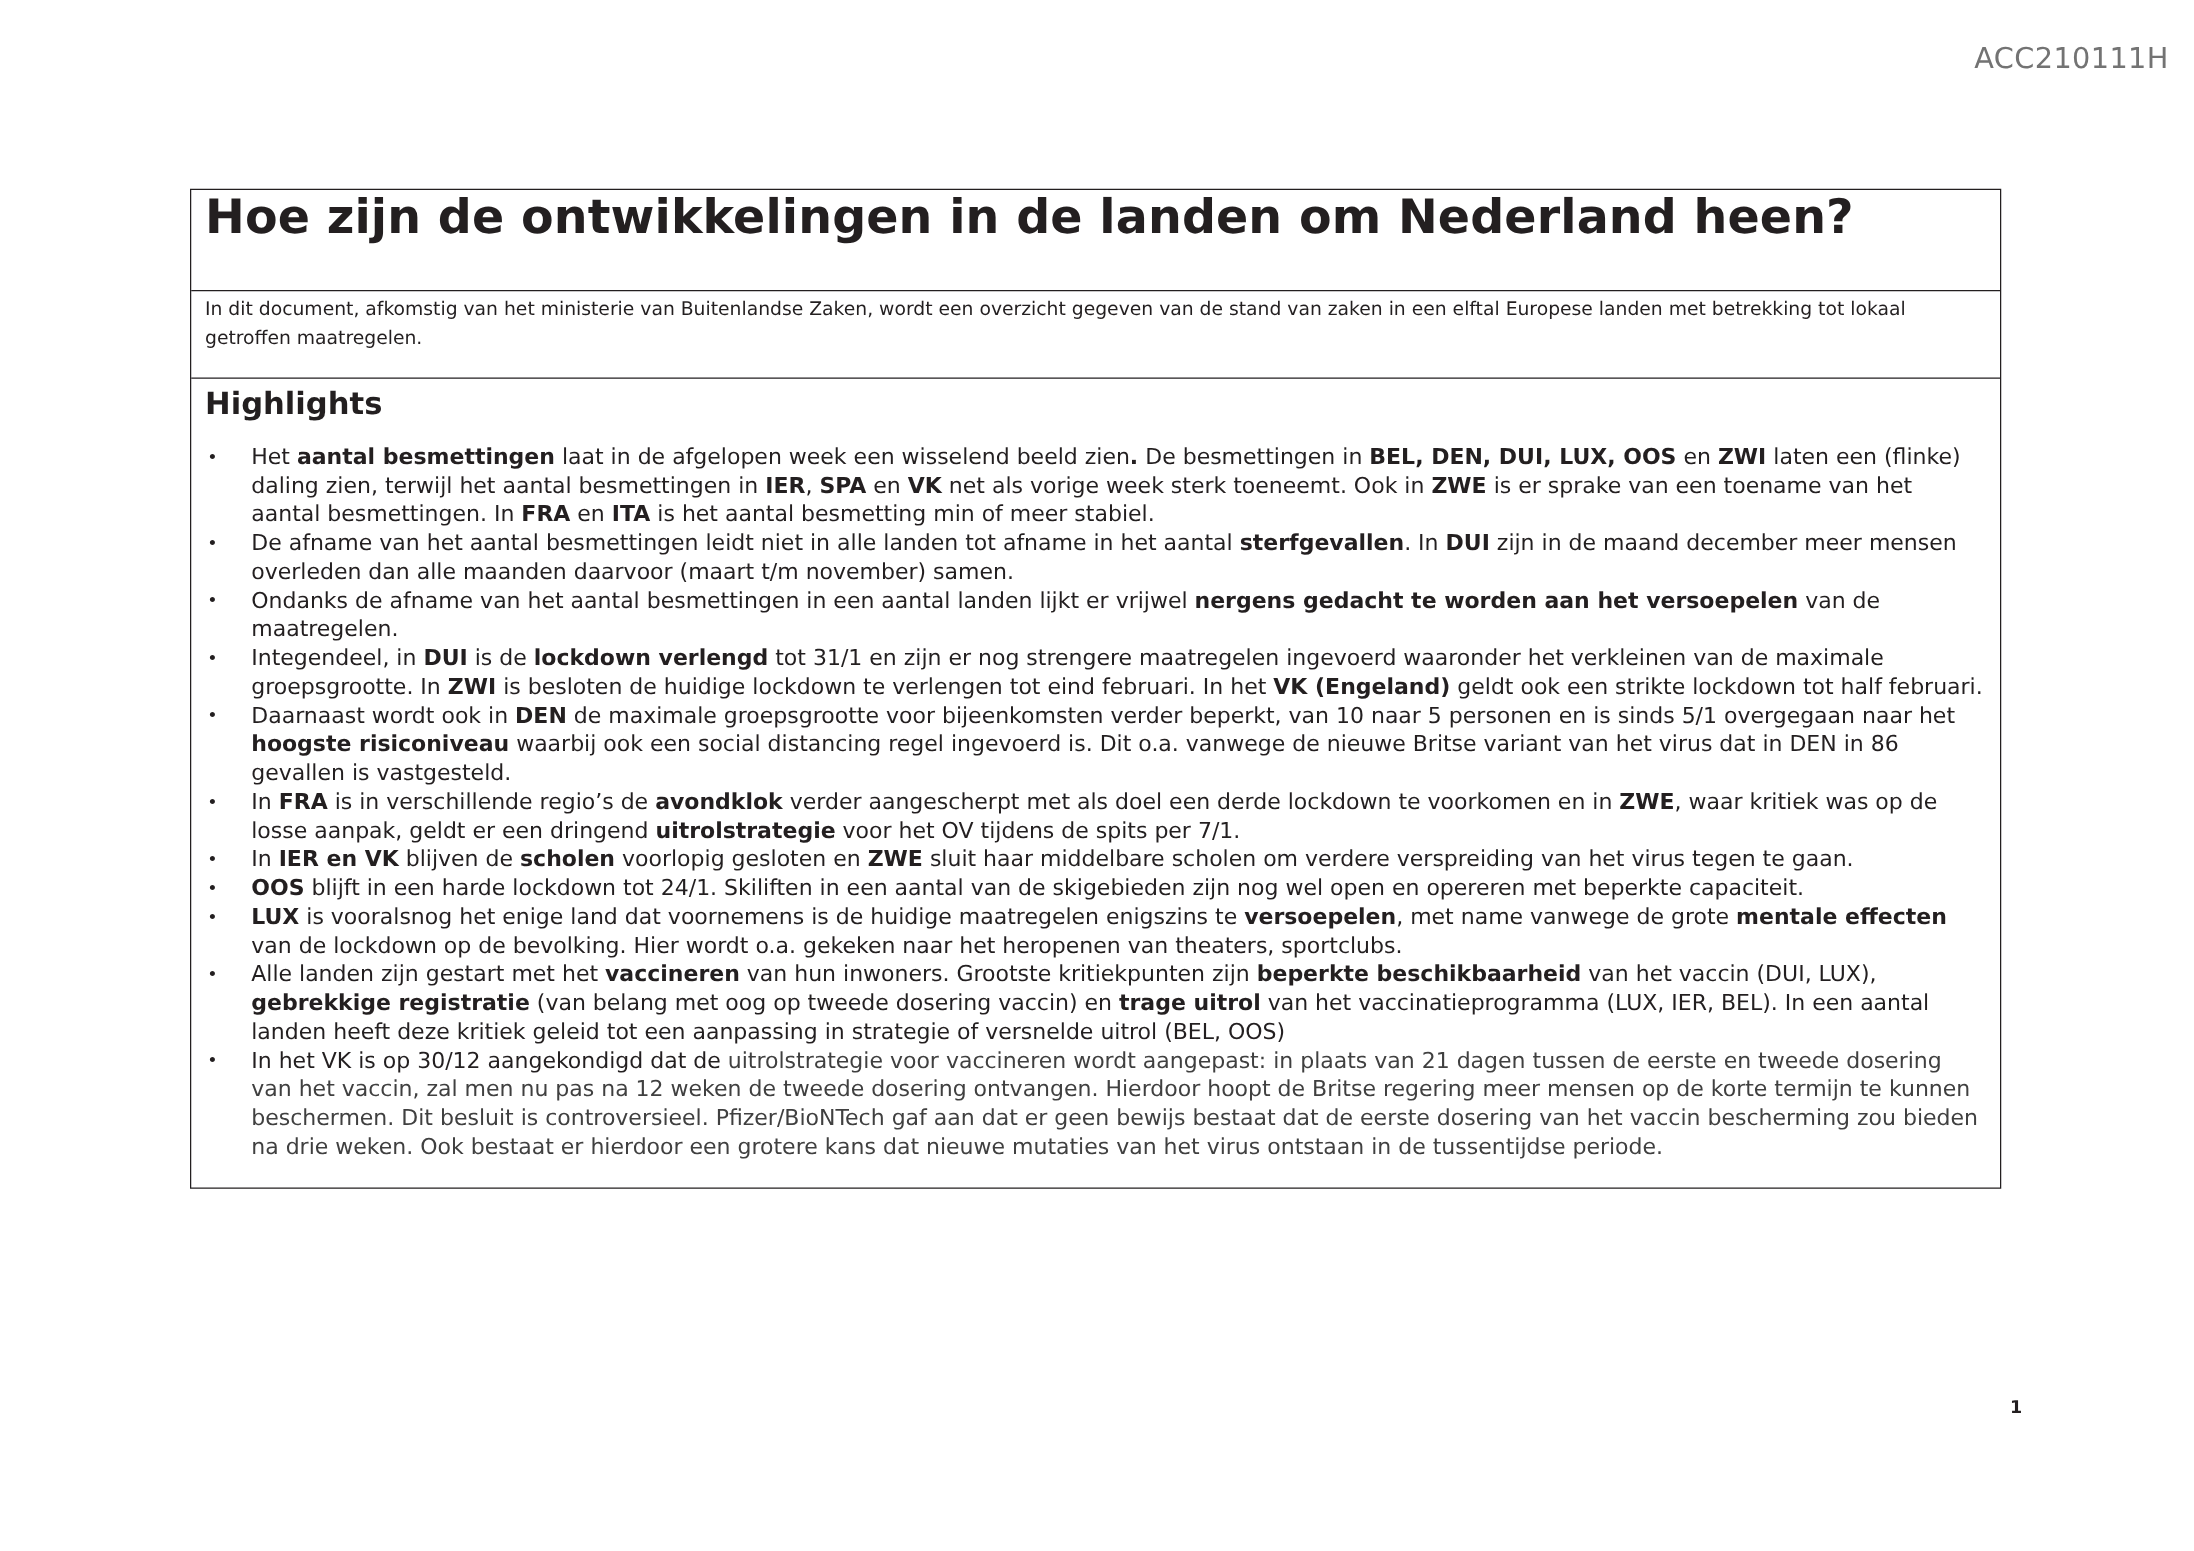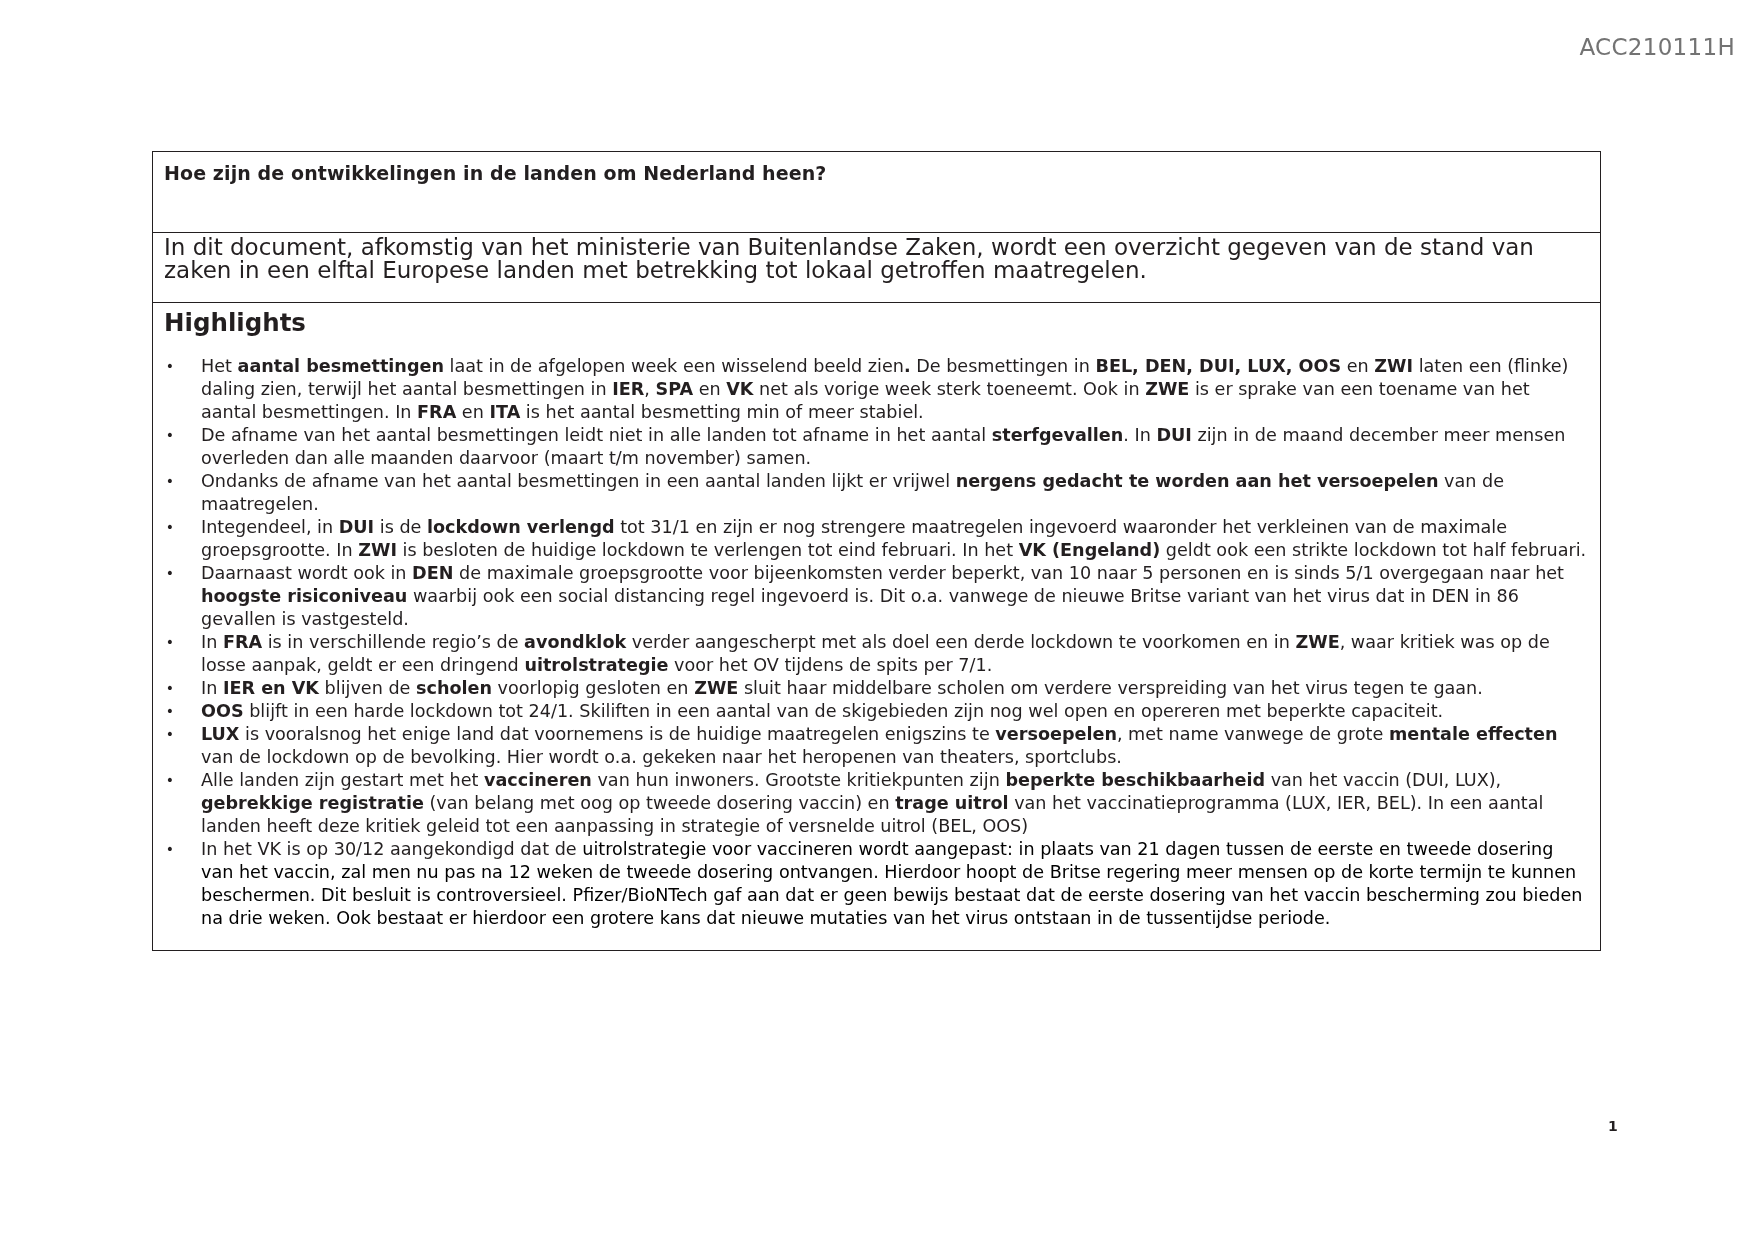--- a/index.html
+++ b/index.html
@@ -16,35 +16,35 @@
       font-size: 14px; font-weight: bold; color: #231f20;
     }
     .frame {
       position: absolute; left: 152px; top: 151px; width: 1449px;
       border: 1.5px solid #231f20; box-sizing: border-box;
     }
     .row { border-bottom: 1.3px solid #231f20; box-sizing: border-box; }
     .row:last-child { border-bottom: none; }
     .title-row { height: 81px; padding: 2px 11px 0 11px; }
     .title-row h1 {
-      margin: 0; font-size: 19px; font-weight: bold; line-height: 38px; letter-spacing: 0.1px;
+      margin: 0; font-size: 38px; font-weight: bold; line-height: 38px; letter-spacing: 0.1px;
     }
     .intro-row { height: 70px; padding: 3px 11px 0 11px; }
-    .intro-row p { margin: 0; font-size: 23px; line-height: 23px; }
+    .intro-row p { margin: 0; font-size: 15px; line-height: 23px; }
     .hl-row { padding: 3px 11px 20px 11px; }
     .hl-row h2 { margin: 0 0 16px 0; font-size: 24.5px; font-weight: bold; line-height: 33px; }
     ul.hl-list { list-style: none; margin: 0; padding: 0; }
     ul.hl-list li {
       position: relative; padding-left: 37px; font-size: 17.6px; line-height: 23px;
     }
     ul.hl-list li .bullet {
       position: absolute; left: 0; top: 0; width: 12px; text-align: center; font-size: 14px;
     }
     ul.hl-list li b { font-weight: bold; }
-    .grey { color: #000000; }
+    .grey { color: #404040; }
   </style>
 </head>
 <body>
 
 <div class="doc-code">ACC210111H</div>
 
 <div class="frame">
   <div class="row title-row">
     <h1>Hoe zijn de ontwikkelingen in de landen om Nederland heen?</h1>
   </div>

